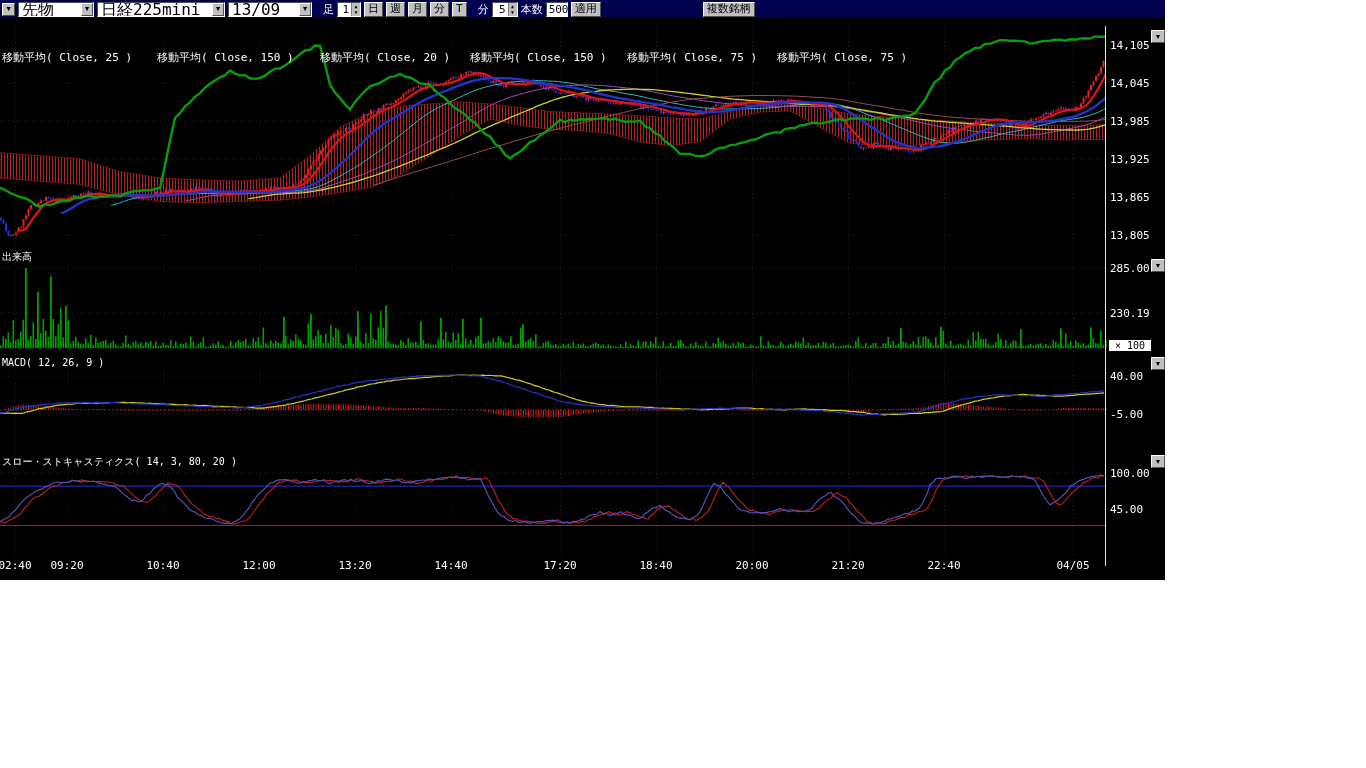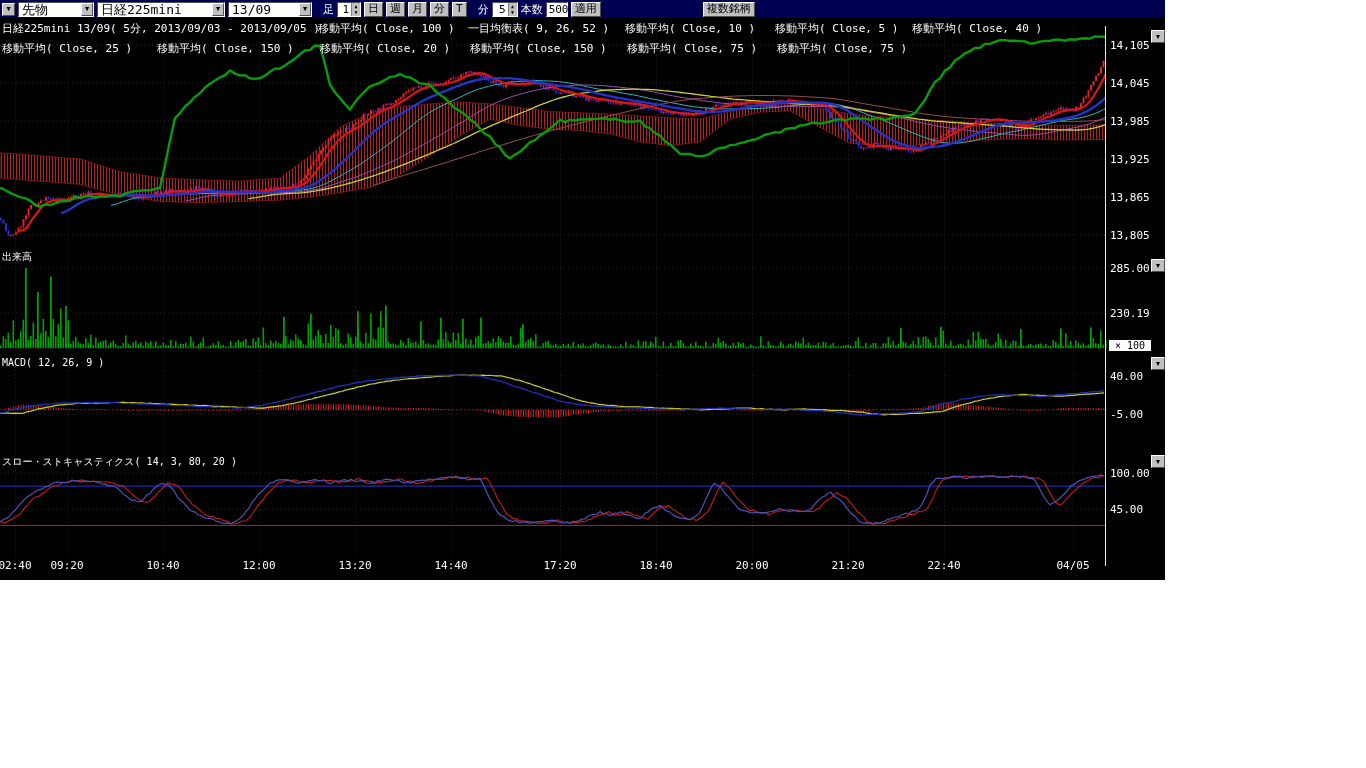--- a/index.html
+++ b/index.html
@@ -9,40 +9,40 @@
 
   
   .toolbar { height:18px; background:#000050; display:flex; align-items:center;
              gap:3px; padding:1px 2px; font-size:11px; }
   .corner-btn { width:13px; height:13px; background:#c0c0c0; border:1px solid;
                 border-color:#fff #505050 #505050 #fff; font-size:7px; line-height:10px;
                 text-align:center; color:#000; flex:0 0 auto; cursor:default; }
   .select { height:15px; background:#fff; border:1px solid;
             border-color:#505050 #fff #fff #505050; display:flex; align-items:center;
             justify-content:space-between; color:#000; padding-left:3px; flex:0 0 auto; }
-  .sel-text { font-size:13px; line-height:13px; white-space:nowrap; overflow:hidden; }
+  .sel-text { font-size:16px; line-height:13px; white-space:nowrap; overflow:hidden; }
   .sel-arrow { width:12px; height:13px; background:#c0c0c0; border:1px solid;
                border-color:#fff #505050 #505050 #fff; font-size:7px; line-height:10px;
                text-align:center; flex:0 0 auto; }
   .tlabel { color:#fff; white-space:nowrap; }
   .spin { height:15px; background:#fff; border:1px solid;
           border-color:#505050 #fff #fff #505050; display:flex; color:#000; flex:0 0 auto; }
   .spin-val { padding:0 2px; font-size:11px; line-height:13px; flex:1; text-align:right; }
   .spin-btns { width:9px; display:flex; flex-direction:column; background:#c0c0c0;
                font-size:5px; line-height:6px; text-align:center; border-left:1px solid #808080; }
   .pbtn { height:15px; background:#c0c0c0; border:1px solid;
           border-color:#fff #505050 #505050 #fff; font-size:11px; line-height:12px;
           padding:0 3px; font-family:inherit; color:#000; white-space:nowrap; flex:0 0 auto; }
 
   
   .chart-region { position:relative; width:1165px; height:562px; background:#000; overflow:hidden; }
   #plot { position:absolute; left:0; top:0; }
   .legend { position:absolute; left:2px; display:flex; font-size:11px; color:#fff;
             white-space:nowrap; pointer-events:none; }
-  .r1 { top:3px; } .r2 { top:23px;justify-content:center; }
+  .r1 { top:3px; } .r2 { top:32px;justify-content:center; }
   .lg { display:inline-block; overflow:hidden; }
   .ylab { position:absolute; left:1110px; color:#fff; font-size:11px; white-space:nowrap; }
   .pane-label { position:absolute; color:#fff; font-size:10px; white-space:nowrap; }
   .mult-box { position:absolute; left:1108px; top:321px; width:44px; height:13px;
               background:#fff; color:#000; font-size:10px; line-height:11px;
               text-align:center; border:1px solid #000; }
   .pane-arrow { position:absolute; left:1151px; width:14px; height:13px; background:#c0c0c0;
                 border:1px solid; border-color:#fff #505050 #505050 #fff; font-size:7px;
                 line-height:10px; text-align:center; color:#000; padding:0; }
   .tlab { position:absolute; top:541px; color:#fff; font-size:11px;
@@ -1918,28 +1918,20 @@
         </g>
         <polyline points="0,395.0 3,395.1 6,395.1 9,395.2 12,395.3 15,395.1 18,395.4 21,395.3 24,394.8 27,393.8 30,393.4 33,392.5 36,391.8 39,390.6 42,390.3 45,389.7 48,388.9 51,388.6 54,387.9 57,387.4 60,386.9 63,386.8 66,386.4 69,386.0 72,386.1 75,385.7 78,385.2 81,385.3 84,385.2 87,385.3 90,384.9 93,385.0 96,385.3 99,385.0 102,384.8 105,384.8 108,384.9 111,384.5 114,384.5 117,384.3 120,384.5 123,384.2 126,384.5 129,384.7 132,384.7 135,384.7 138,385.1 141,384.8 144,385.0 147,385.5 150,385.2 153,385.7 156,385.7 159,385.8 162,386.0 165,386.2 168,386.3 171,386.1 174,386.3 177,386.6 180,386.8 183,386.9 186,386.7 189,387.1 192,387.4 195,387.2 198,387.6 201,387.6 204,387.4 207,387.6 210,388.0 213,388.2 216,388.3 219,388.3 222,388.3 225,388.7 228,388.5 231,389.0 234,388.8 237,389.2 240,389.4 243,389.3 246,389.6 249,389.4 252,389.6 255,389.9 258,390.1 261,390.1 264,390.1 267,389.5 270,389.2 273,388.8 276,388.4 279,387.9 282,387.7 285,387.2 288,386.2 291,385.9 294,385.3 297,384.5 300,383.9 303,383.2 306,382.3 309,381.4 312,381.0 315,379.9 318,379.3 321,378.5 324,377.9 327,377.0 330,376.3 333,375.6 336,374.9 339,373.9 342,373.5 345,372.2 348,371.6 351,370.9 354,370.3 357,369.2 360,368.7 363,368.1 366,367.3 369,366.4 372,366.0 375,365.6 378,364.8 381,364.1 384,363.9 387,363.1 390,363.1 393,362.4 396,362.0 399,362.0 402,361.5 405,361.0 408,360.8 411,360.4 414,360.6 417,360.1 420,360.0 423,359.7 426,359.3 429,359.3 432,358.9 435,358.7 438,358.2 441,358.2 444,357.8 447,357.7 450,357.9 453,357.4 456,357.3 459,357.2 462,357.2 465,357.2 468,357.4 471,357.3 474,357.2 477,357.4 480,357.4 483,357.2 486,357.5 489,357.4 492,357.5 495,357.8 498,357.9 501,357.8 504,358.5 507,359.4 510,360.0 513,360.8 516,361.8 519,362.1 522,363.1 525,364.2 528,365.1 531,366.0 534,367.4 537,368.1 540,369.0 543,370.2 546,371.3 549,372.0 552,373.4 555,374.5 558,375.1 561,376.2 564,377.3 567,378.3 570,379.5 573,380.3 576,381.5 579,382.1 582,383.2 585,383.7 588,384.5 591,384.9 594,385.4 597,386.0 600,386.6 603,386.7 606,387.2 609,387.6 612,387.4 615,387.6 618,388.1 621,388.4 624,388.7 627,388.9 630,388.8 633,388.9 636,388.8 639,388.9 642,389.1 645,389.4 648,389.3 651,389.4 654,389.9 657,390.0 660,390.3 663,390.1 666,390.4 669,390.4 672,390.4 675,390.7 678,390.7 681,390.9 684,391.0 687,390.9 690,391.2 693,391.4 696,391.4 699,391.7 702,391.8 705,391.7 708,391.6 711,391.4 714,391.1 717,391.1 720,390.8 723,391.1 726,390.8 729,390.8 732,390.4 735,390.4 738,390.1 741,390.2 744,390.1 747,390.2 750,390.2 753,390.4 756,390.9 759,390.9 762,390.7 765,391.3 768,391.4 771,391.2 774,391.7 777,391.6 780,391.7 783,391.8 786,391.8 789,391.4 792,391.4 795,391.3 798,391.2 801,391.1 804,390.9 807,391.2 810,391.3 813,391.3 816,391.6 819,391.7 822,391.8 825,391.7 828,392.0 831,392.4 834,392.4 837,392.5 840,392.3 843,392.5 846,392.9 849,393.3 852,393.7 855,393.7 858,394.2 861,394.2 864,394.3 867,395.2 870,395.4 873,395.9 876,395.9 879,396.5 882,396.7 885,396.9 888,396.5 891,396.4 894,396.3 897,396.3 900,396.1 903,396.2 906,395.9 909,395.7 912,395.5 915,395.3 918,395.2 921,395.3 924,394.8 927,394.6 930,394.6 933,394.2 936,393.8 939,393.8 942,393.5 945,392.7 948,391.4 951,390.3 954,389.4 957,388.3 960,387.6 963,386.5 966,385.9 969,385.2 972,384.4 975,383.2 978,382.8 981,382.0 984,381.1 987,380.8 990,380.2 993,380.0 996,379.3 999,378.7 1002,378.4 1005,378.0 1008,377.9 1011,377.6 1014,377.1 1017,377.3 1020,376.6 1023,376.4 1026,376.6 1029,377.1 1032,377.1 1035,377.4 1038,377.2 1041,377.6 1044,377.4 1047,377.7 1050,377.6 1053,377.8 1056,378.2 1059,378.0 1062,378.2 1065,378.0 1068,377.7 1071,377.4 1074,377.3 1077,376.8 1080,376.5 1083,376.5 1086,376.1 1089,376.1 1092,375.8 1095,375.7 1098,375.4 1101,375.2 1104,374.9 " fill="none" stroke="#cfcf20" stroke-width="1.2"></polyline>
         <polyline points="0,395.0 3,394.6 6,394.0 9,392.7 12,391.8 15,391.2 18,390.5 21,390.0 24,389.1 27,388.7 30,388.6 33,387.7 36,387.6 39,386.9 42,386.8 45,386.0 48,386.1 51,386.0 54,385.8 57,385.1 60,385.0 63,384.9 66,384.9 69,385.2 72,385.0 75,384.7 78,385.2 81,385.2 84,384.6 87,384.4 90,384.7 93,384.6 96,384.7 99,384.1 102,384.5 105,384.8 108,384.2 111,384.6 114,384.5 117,384.6 120,385.0 123,385.3 126,385.6 129,385.2 132,385.9 135,385.4 138,385.9 141,386.1 144,386.2 147,386.0 150,386.1 153,386.4 156,386.7 159,387.0 162,386.5 165,386.7 168,386.8 171,387.2 174,387.5 177,387.8 180,387.5 183,387.6 186,388.0 189,387.8 192,387.9 195,388.1 198,388.7 201,388.6 204,388.5 207,388.6 210,388.6 213,389.3 216,389.4 219,388.9 222,389.7 225,389.4 228,389.3 231,389.4 234,390.0 237,390.2 240,389.9 243,389.6 246,389.5 249,388.8 252,388.5 255,388.1 258,387.8 261,387.7 264,386.7 267,386.0 270,385.5 273,384.8 276,384.4 279,383.5 282,383.0 285,381.9 288,381.4 291,380.9 294,379.4 297,379.0 300,378.6 303,377.2 306,377.1 309,375.9 312,375.2 315,374.7 318,373.4 321,373.3 324,372.2 327,371.7 330,370.3 333,370.2 336,368.8 339,368.2 342,367.7 345,367.2 348,366.8 351,365.8 354,365.2 357,364.4 360,364.1 363,363.9 366,362.9 369,362.5 372,362.4 375,362.4 378,361.7 381,361.3 384,361.1 387,360.8 390,360.9 393,360.4 396,359.7 399,359.8 402,359.3 405,359.0 408,359.4 411,358.5 414,358.6 417,358.1 420,357.8 423,357.8 426,357.7 429,357.7 432,357.6 435,357.6 438,357.3 441,357.2 444,357.4 447,357.3 450,357.2 453,357.1 456,357.4 459,357.1 462,357.3 465,357.1 468,357.7 471,358.0 474,357.5 477,357.8 480,357.8 483,358.7 486,359.6 489,360.5 492,361.2 495,361.9 498,362.8 501,363.1 504,364.5 507,365.2 510,366.6 513,367.8 516,368.9 519,369.2 522,370.6 525,371.3 528,372.8 531,373.7 534,374.7 537,375.2 540,376.4 543,377.6 546,378.7 549,379.4 552,380.3 555,381.5 558,383.0 561,383.2 564,384.0 567,384.6 570,384.7 573,385.8 576,385.8 579,386.4 582,387.2 585,386.9 588,387.5 591,387.9 594,388.1 597,388.0 600,388.2 603,388.3 606,388.7 609,389.0 612,388.7 615,389.4 618,389.3 621,389.4 624,389.5 627,389.9 630,389.8 633,390.0 636,389.9 639,390.2 642,389.9 645,390.3 648,390.4 651,390.8 654,391.0 657,391.1 660,390.9 663,391.0 666,391.0 669,391.3 672,391.6 675,391.4 678,391.5 681,392.1 684,391.8 687,391.2 690,391.6 693,391.0 696,391.2 699,391.1 702,390.7 705,390.8 708,390.5 711,390.3 714,390.7 717,390.5 720,389.9 723,390.4 726,390.4 729,390.4 732,390.8 735,390.5 738,390.8 741,390.8 744,390.9 747,390.9 750,391.0 753,391.6 756,391.5 759,391.4 762,391.8 765,391.5 768,391.8 771,391.0 774,391.4 777,391.1 780,390.9 783,391.4 786,391.2 789,391.2 792,391.5 795,392.0 798,391.5 801,392.1 804,392.2 807,392.4 810,392.4 813,392.4 816,392.6 819,392.4 822,392.6 825,393.4 828,393.6 831,393.6 834,393.6 837,394.3 840,394.7 843,395.0 846,395.2 849,395.1 852,395.9 855,396.3 858,396.6 861,397.2 864,397.0 867,396.7 870,396.4 873,395.9 876,396.5 879,396.4 882,395.8 885,395.5 888,395.9 891,395.7 894,395.1 897,395.4 900,395.2 903,395.1 906,394.8 909,394.7 912,394.0 915,394.0 918,393.8 921,393.4 924,391.9 927,390.9 930,390.4 933,388.9 936,388.5 939,387.1 942,386.0 945,385.7 948,385.0 951,384.3 954,383.6 957,382.8 960,381.7 963,380.8 966,380.8 969,380.3 972,379.9 975,379.1 978,378.3 981,378.5 984,377.8 987,378.0 990,377.3 993,377.3 996,376.6 999,377.0 1002,376.7 1005,377.1 1008,376.8 1011,377.2 1014,377.3 1017,377.4 1020,377.7 1023,377.3 1026,377.8 1029,377.5 1032,378.0 1035,377.9 1038,378.4 1041,378.3 1044,378.3 1047,377.9 1050,377.1 1053,377.4 1056,376.7 1059,376.6 1062,376.5 1065,376.4 1068,375.8 1071,375.5 1074,375.7 1077,375.3 1080,375.2 1083,374.4 1086,374.6 1089,374.0 1092,373.8 1095,373.9 1098,373.6 1101,373.1 1104,372.9 " fill="none" stroke="#2333c8" stroke-width="1.2"></polyline>
         <line x1="0" y1="468.1272727272727" x2="1105" y2="468.1272727272727" stroke="#2333c8"></line>
         <line x1="0" y1="507.4" x2="1105" y2="507.4" stroke="#c22020"></line>
         <polyline points="0,503.5 3,505.0 6,504.4 9,502.6 12,501.2 15,499.1 18,497.7 21,495.2 24,490.5 27,488.2 30,483.8 33,480.6 36,479.0 39,478.2 42,476.0 45,473.8 48,471.1 51,469.1 54,468.1 57,467.8 60,466.4 63,464.2 66,464.6 69,464.2 72,462.7 75,462.7 78,463.1 81,462.1 84,462.2 87,463.7 90,463.6 93,463.0 96,463.9 99,463.4 102,463.8 105,464.0 108,464.0 111,464.8 114,465.3 117,466.9 120,467.8 123,467.9 126,470.7 129,473.2 132,475.9 135,478.7 138,480.6 141,483.0 144,483.8 147,484.4 150,482.9 153,479.7 156,477.4 159,473.3 162,470.6 165,468.0 168,464.6 171,466.1 174,466.5 177,467.5 180,470.1 183,474.3 186,479.1 189,482.0 192,486.1 195,487.9 198,490.3 201,493.1 204,495.9 207,497.4 210,498.8 213,498.3 216,500.5 219,500.2 222,502.0 225,502.9 228,503.6 231,505.5 234,506.0 237,505.3 240,504.1 243,503.0 246,502.7 249,500.1 252,496.3 255,491.8 258,487.7 261,484.1 264,480.3 267,475.9 270,473.5 273,469.8 276,467.3 279,464.1 282,464.3 285,463.1 288,462.1 291,462.4 294,462.1 297,462.1 300,464.2 303,464.2 306,464.9 309,464.5 312,464.6 315,463.3 318,463.0 321,463.0 324,462.4 327,462.5 330,462.2 333,462.8 336,463.4 339,464.4 342,463.7 345,463.4 348,463.8 351,462.0 354,462.7 357,460.8 360,461.0 363,462.6 366,462.5 369,463.3 372,463.4 375,465.2 378,464.4 381,464.9 384,463.6 387,463.6 390,463.1 393,462.9 396,462.2 399,460.8 402,461.2 405,463.0 408,463.2 411,463.0 414,464.9 417,465.6 420,464.5 423,464.7 426,462.8 429,462.7 432,463.3 435,461.1 438,461.5 441,461.4 444,461.2 447,460.3 450,459.1 453,459.6 456,457.8 459,459.4 462,459.6 465,459.9 468,459.0 471,460.5 474,460.5 477,461.6 480,460.8 483,461.0 486,459.9 489,462.6 492,469.0 495,474.6 498,482.1 501,485.7 504,491.4 507,496.4 510,497.8 513,500.4 516,500.7 519,502.3 522,503.0 525,503.0 528,503.4 531,503.9 534,504.0 537,505.3 540,505.1 543,505.0 546,505.1 549,503.9 552,503.8 555,502.9 558,501.8 561,503.5 564,504.2 567,504.7 570,505.2 573,504.8 576,504.1 579,505.0 582,503.1 585,503.7 588,501.8 591,501.3 594,498.8 597,498.0 600,496.7 603,496.7 606,495.0 609,493.7 612,495.4 615,497.1 618,496.8 621,497.0 624,495.0 627,493.7 630,494.7 633,496.8 636,497.0 639,498.5 642,499.3 645,500.1 648,501.4 651,497.2 654,495.3 657,492.0 660,490.3 663,488.7 666,488.4 669,487.7 672,490.9 675,492.2 678,494.7 681,496.0 684,499.1 687,500.4 690,502.0 693,500.6 696,502.7 699,500.7 702,499.0 705,495.9 708,493.7 711,487.6 714,481.0 717,474.1 720,468.9 723,464.1 726,467.1 729,469.7 732,473.3 735,477.6 738,481.2 741,484.1 744,486.8 747,490.6 750,492.6 753,491.9 756,493.8 759,494.2 762,495.6 765,494.3 768,496.6 771,496.1 774,494.1 777,493.8 780,492.9 783,491.9 786,492.5 789,491.8 792,491.8 795,492.2 798,492.3 801,493.4 804,493.4 807,493.8 810,493.3 813,493.6 816,491.8 819,490.3 822,486.8 825,483.8 828,481.5 831,479.9 834,476.8 837,474.6 840,476.7 843,478.5 846,479.0 849,483.4 852,486.3 855,490.7 858,494.0 861,496.3 864,499.2 867,503.7 870,504.2 873,505.6 876,506.0 879,505.4 882,505.5 885,505.6 888,503.6 891,502.8 894,502.5 897,501.3 900,499.5 903,499.9 906,499.0 909,496.3 912,496.4 915,496.2 918,493.6 921,493.8 924,492.6 927,490.7 930,485.5 933,480.0 936,472.4 939,467.3 942,462.4 945,461.2 948,460.5 951,459.4 954,459.0 957,459.1 960,458.6 963,458.6 966,457.8 969,458.8 972,459.9 975,458.8 978,458.3 981,459.4 984,459.3 987,458.3 990,458.3 993,458.2 996,458.5 999,459.3 1002,459.3 1005,459.1 1008,458.7 1011,458.5 1014,458.5 1017,458.8 1020,458.2 1023,458.3 1026,458.1 1029,459.7 1032,459.6 1035,460.3 1038,459.8 1041,461.6 1044,463.4 1047,469.6 1050,474.7 1053,480.4 1056,484.5 1059,486.6 1062,486.0 1065,482.5 1068,479.5 1071,475.7 1074,473.7 1077,470.3 1080,468.2 1083,465.0 1086,463.7 1089,462.1 1092,460.3 1095,459.1 1098,460.2 1101,458.0 1104,457.9 " fill="none" stroke="#c22020" stroke-width="1.1"></polyline>
         <polyline points="0,503.8 3,501.7 6,500.4 9,499.1 12,494.8 15,492.5 18,488.7 21,485.2 24,481.9 27,479.2 30,477.2 33,475.4 36,473.1 39,471.8 42,471.2 45,468.8 48,468.3 51,466.3 54,464.7 57,463.8 60,464.4 63,464.7 66,464.4 69,463.9 72,462.2 75,462.8 78,463.2 81,464.1 84,463.1 87,463.1 90,463.4 93,463.5 96,463.7 99,465.0 102,465.8 105,466.2 108,467.4 111,467.9 114,467.8 117,469.9 120,472.5 123,475.9 126,477.8 129,480.3 132,482.5 135,482.1 138,483.9 141,483.3 144,480.9 147,476.8 150,475.6 153,471.5 156,469.0 159,466.7 162,465.5 165,466.6 168,466.6 171,469.5 174,472.5 177,478.3 180,481.8 183,484.2 186,487.3 189,490.7 192,493.2 195,494.0 198,496.8 201,497.4 204,499.8 207,500.4 210,500.7 213,501.1 216,503.0 219,503.8 222,505.2 225,505.3 228,505.2 231,505.9 234,504.0 237,502.5 240,500.6 243,497.7 246,493.4 249,490.0 252,484.5 255,481.0 258,476.6 261,474.0 264,471.3 267,468.1 270,465.1 273,464.6 276,462.6 279,461.8 282,461.9 285,461.7 288,462.2 291,463.5 294,463.8 297,464.9 300,465.1 303,463.3 306,464.1 309,462.7 312,462.4 315,461.5 318,462.5 321,462.5 324,461.9 327,464.6 330,465.8 333,464.2 336,462.8 339,463.3 342,462.1 345,461.7 348,462.7 351,461.3 354,463.1 357,463.3 360,462.8 363,462.7 366,465.0 369,465.5 372,464.7 375,464.8 378,462.5 381,463.4 384,461.6 387,461.1 390,461.6 393,462.3 396,462.0 399,462.4 402,464.2 405,464.8 408,464.1 411,465.0 414,463.3 417,462.7 420,462.5 423,462.0 426,462.3 429,461.0 432,461.6 435,461.5 438,460.7 441,459.6 444,459.8 447,459.4 450,459.0 453,459.4 456,459.1 459,459.9 462,460.5 465,460.0 468,461.9 471,461.4 474,460.8 477,461.1 480,460.3 483,466.1 486,472.8 489,479.1 492,484.3 495,490.3 498,494.8 501,497.5 504,498.6 507,501.5 510,502.9 513,503.5 516,502.5 519,504.7 522,504.1 525,503.7 528,504.9 531,505.1 534,504.3 537,503.8 540,503.6 543,503.5 546,502.6 549,502.5 552,502.2 555,502.4 558,504.0 561,504.6 564,505.1 567,504.0 570,505.0 573,503.3 576,503.6 579,502.6 582,501.2 585,500.9 588,498.0 591,497.0 594,496.4 597,496.1 600,493.5 603,495.6 606,495.3 609,497.2 612,497.1 615,495.0 618,495.3 621,493.8 624,496.4 627,496.8 630,497.3 633,498.7 636,500.2 639,500.6 642,499.5 645,495.5 648,493.9 651,491.0 654,489.7 657,489.6 660,487.3 663,490.0 666,492.7 669,493.5 672,496.1 675,498.1 678,499.4 681,500.4 684,500.4 687,501.1 690,501.5 693,499.5 696,498.0 699,495.6 702,489.8 705,483.0 708,476.6 711,470.3 714,465.3 717,467.0 720,468.1 723,472.6 726,476.5 729,479.1 732,482.8 735,486.1 738,490.0 741,492.1 744,492.7 747,493.2 750,494.6 753,494.9 756,494.2 759,494.8 762,494.7 765,494.8 768,494.1 771,493.5 774,492.8 777,491.9 780,490.5 783,492.0 786,492.3 789,493.8 792,492.8 795,492.7 798,493.6 801,493.3 804,493.5 807,492.4 810,491.8 813,488.5 816,484.9 819,481.6 822,479.2 825,478.0 828,475.2 831,474.4 834,478.2 837,479.9 840,482.0 843,484.6 846,488.9 849,492.9 852,496.0 855,498.2 858,502.1 861,504.5 864,505.2 867,504.9 870,505.2 873,506.0 876,504.1 879,505.2 882,503.7 885,503.1 888,501.1 891,500.9 894,499.5 897,498.9 900,498.0 903,496.2 906,495.4 909,495.5 912,493.2 915,493.1 918,491.1 921,488.0 924,482.1 927,475.9 930,467.2 933,464.3 936,460.6 939,460.2 942,460.7 945,459.7 948,460.1 951,458.8 954,458.2 957,458.6 960,458.1 963,460.0 966,460.3 969,459.6 972,458.0 975,459.2 978,458.5 981,458.3 984,458.1 987,458.0 990,458.2 993,457.7 996,458.9 999,458.6 1002,459.0 1005,458.9 1008,459.6 1011,457.7 1014,458.5 1017,458.0 1020,459.3 1023,458.5 1026,459.5 1029,460.4 1032,460.6 1035,462.5 1038,467.3 1041,473.7 1044,478.8 1047,483.5 1050,486.8 1053,484.9 1056,483.3 1059,481.1 1062,478.0 1065,475.5 1068,471.9 1071,467.8 1074,466.4 1077,464.1 1080,462.4 1083,461.7 1086,460.1 1089,459.3 1092,458.4 1095,458.2 1098,457.8 1101,457.0 1104,458.0 " fill="none" stroke="#5050b8" stroke-width="1.2"></polyline>
         <line x1="1105.5" y1="8" x2="1105.5" y2="548" stroke="#e8e8e8"></line>
       </svg>
 
-    <div class="legend r1">
-      <span class="lg" style="width:316px">日経225mini 13/09( 5分, 2013/09/03 - 2013/09/05 )</span>
-      <span class="lg" style="width:150px">移動平均( Close, 100 )</span>
-      <span class="lg" style="width:157px">一目均衡表( 9, 26, 52 )</span>
-      <span class="lg" style="width:150px">移動平均( Close, 10 )</span>
-      <span class="lg" style="width:137px">移動平均( Close, 5 )</span>
-      <span class="lg">移動平均( Close, 40 )</span>
-    </div>
     <div class="legend r2">
       <span class="lg" style="width:155px">移動平均( Close, 25 )</span>
       <span class="lg" style="width:163px">移動平均( Close, 150 )</span>
       <span class="lg" style="width:150px">移動平均( Close, 20 )</span>
       <span class="lg" style="width:157px">移動平均( Close, 150 )</span>
       <span class="lg" style="width:150px">移動平均( Close, 75 )</span>
       <span class="lg">移動平均( Close, 75 )</span>
     </div>
 
     <div class="ylab" style="top:21px">14,105</div>

